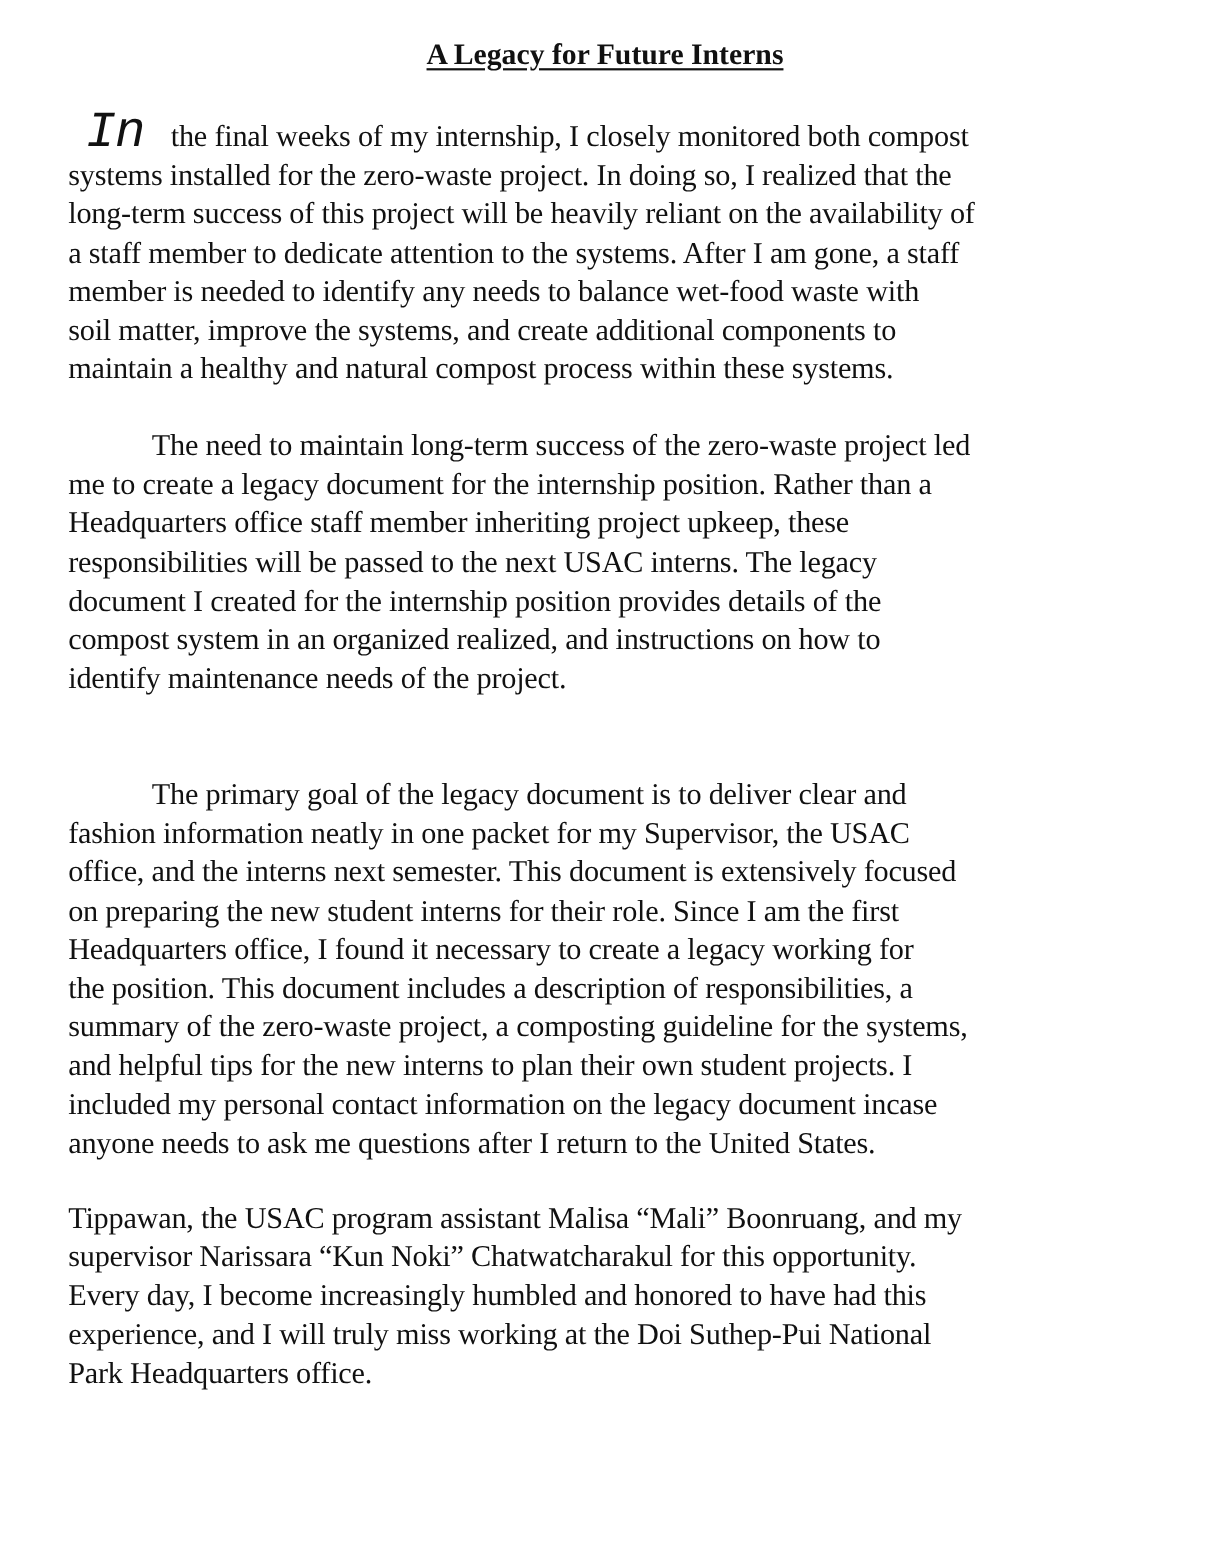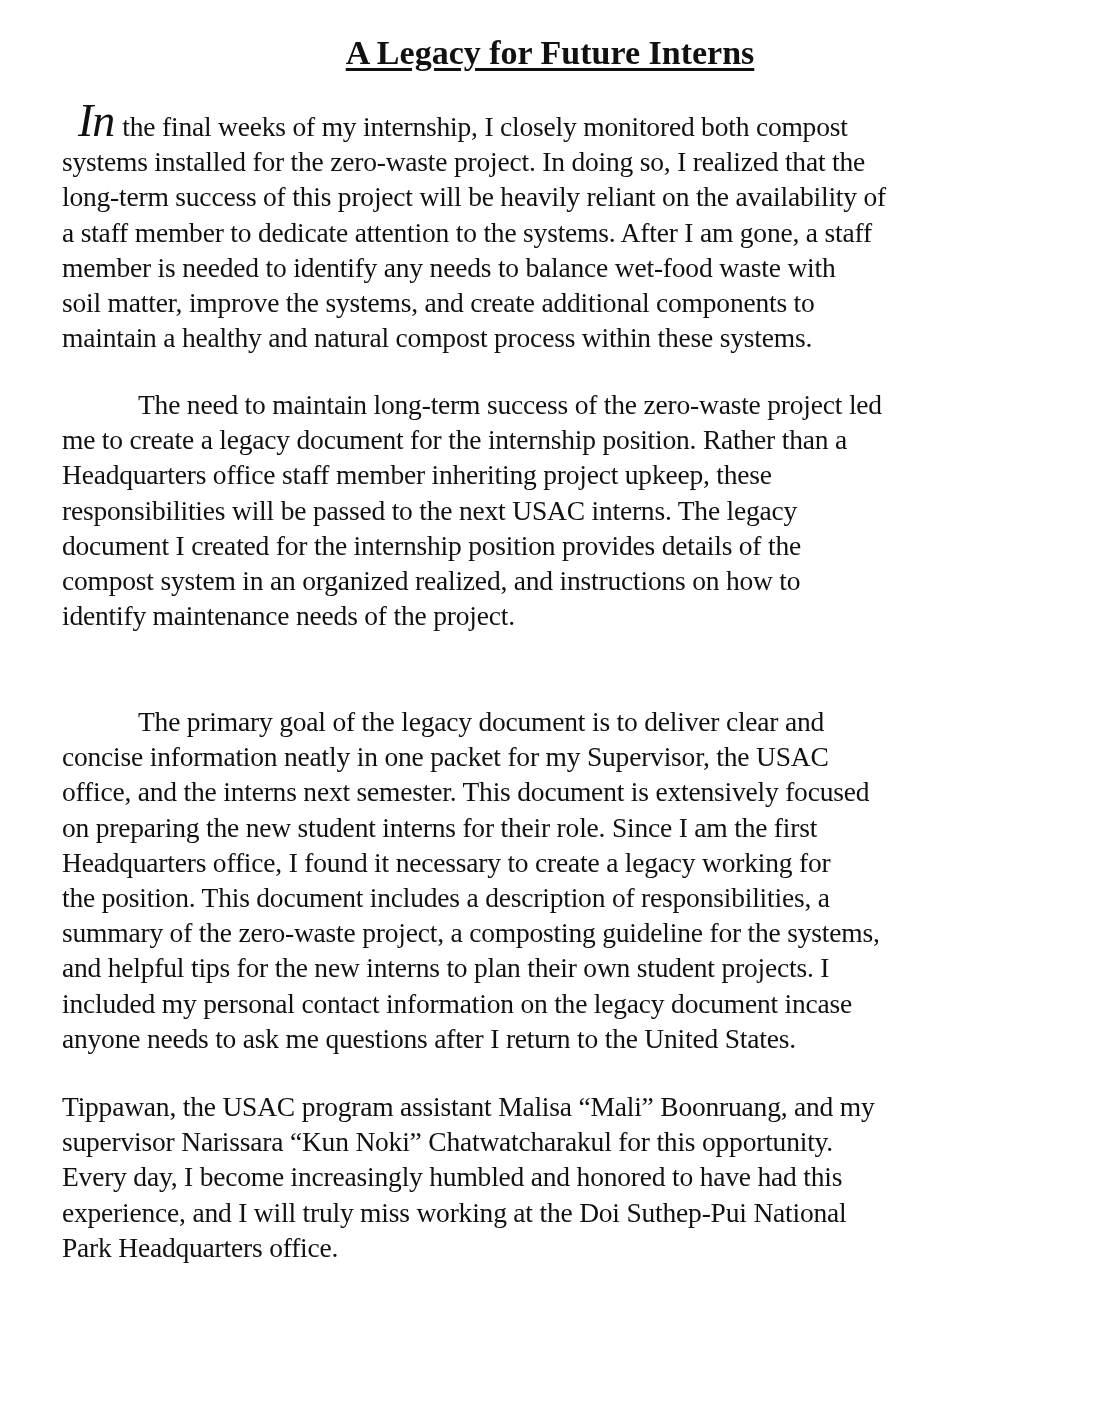--- a/index.html
+++ b/index.html
@@ -3,32 +3,32 @@
 <meta charset="utf-8">
 <style>
   html, body { margin: 0; padding: 0; background: #ffffff; }
   body {
     width: 1100px; height: 1420px; position: relative; overflow: hidden;
     font-family: "Liberation Serif", "DejaVu Serif", serif;
     color: #111111;
   }
   .title {
     position: absolute; left: 0; width: 1100px; top: 34px;
-    text-align: center; font-weight: bold; font-size: 34px;
+    text-align: center; font-weight: bold; font-size: 27px;
     text-decoration: underline; text-underline-offset: 4px;
   }
   .para { position: absolute; left: 62px; width: 1000px; }
   .line {
     display: block; white-space: nowrap;
     font-size: 27.5px; line-height: 35.2px; letter-spacing: -0.2px;
   }
   .indent { padding-left: 76px; }
   .dropcap {
-    font-family: Liberation Serif, serif; font-size: 46px;
-    line-height: 30px; margin-left: 16px; margin-right: 8px;
+    font-family: Liberation Mono, monospace; font-size: 46px;
+    line-height: 30px; margin-left: 16px; margin-right: 24px;
     font-style: italic; font-weight: normal; letter-spacing: -1px;
   }
 </style>
 </head>
 <body>
 
 <div class="title">A Legacy for Future Interns</div>
 
 <div class="para" style="top:106px;">
   <span class="line"><span class="dropcap">In</span><span>the final weeks of my internship, I closely monitored both compost</span></span>
@@ -45,21 +45,21 @@
   <span class="line">me to create a legacy document for the internship position. Rather than a</span>
   <span class="line">Headquarters office staff member inheriting project upkeep, these</span>
   <span class="line">responsibilities will be passed to the next USAC interns. The legacy</span>
   <span class="line">document I created for the internship position provides details of the</span>
   <span class="line">compost system in an organized realized, and instructions on how to</span>
   <span class="line">identify maintenance needs of the project.</span>
 </div>
 
 <div class="para" style="top:704px;">
   <span class="line indent">The primary goal of the legacy document is to deliver clear and</span>
-  <span class="line">concise information neatly in one packet for my Supervisor, the USAC</span>
+  <span class="line">fashion information neatly in one packet for my Supervisor, the USAC</span>
   <span class="line">office, and the interns next semester. This document is extensively focused</span>
   <span class="line">on preparing the new student interns for their role. Since I am the first</span>
   <span class="line">Headquarters office, I found it necessary to create a legacy working for</span>
   <span class="line">the position. This document includes a description of responsibilities, a</span>
   <span class="line">summary of the zero-waste project, a composting guideline for the systems,</span>
   <span class="line">and helpful tips for the new interns to plan their own student projects. I</span>
   <span class="line">included my personal contact information on the legacy document incase</span>
   <span class="line">anyone needs to ask me questions after I return to the United States.</span>
 </div>
 

